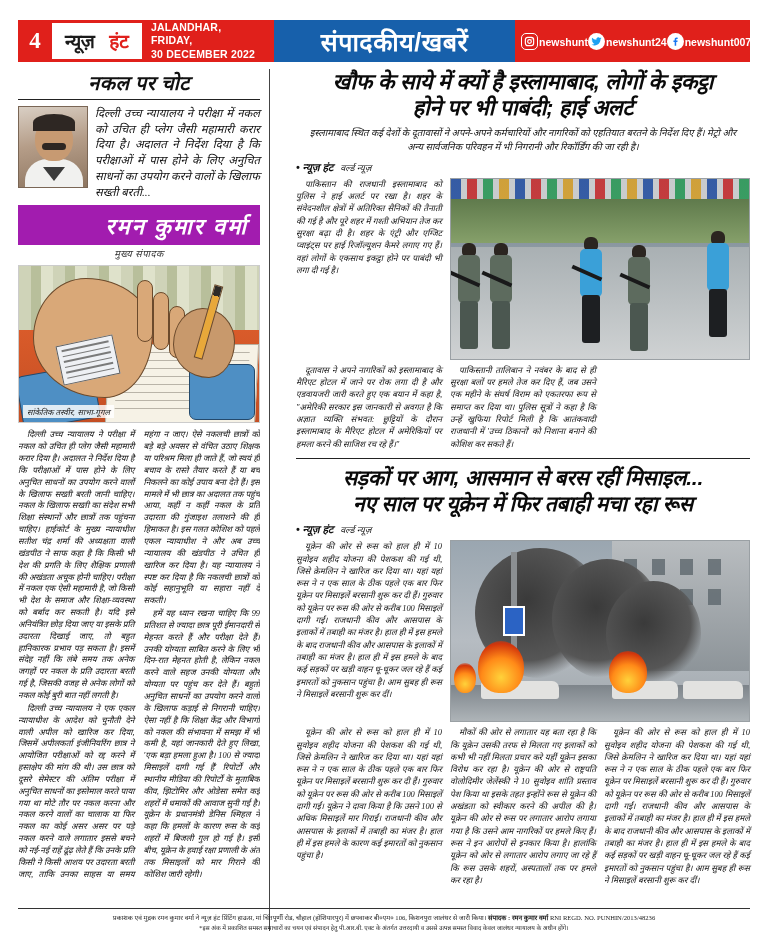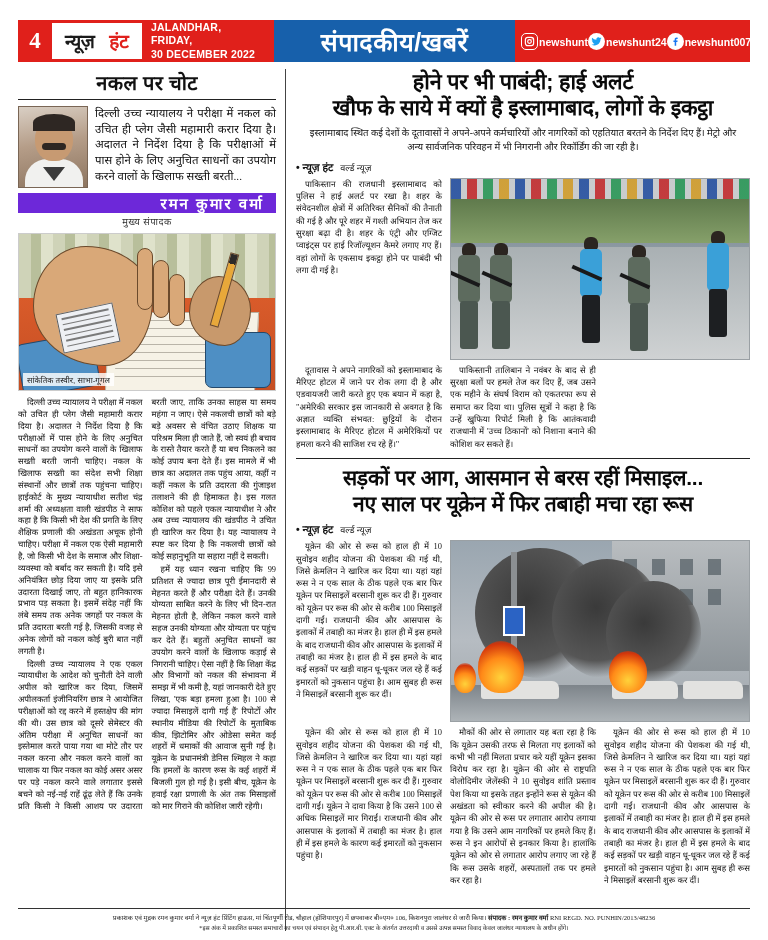--- a/index.html
+++ b/index.html
@@ -118,22 +118,23 @@
     color: #fff;
     font-family: "Liberation Sans", sans-serif;
     font-weight: bold;
     font-size: 10.5px;
     white-space: nowrap;
   }
 
   
   .content {
     display: flex;
-    gap: 0;
+    gap: 16px;
     height: 862px;
+    font-style: italic;
   }
   .col-left {
     width: 272px;
     padding-right: 9px;
     border-right: 1.2px solid #444;
   }
   .col-right {
     flex: 1;
     padding-left: 10px;
   }
@@ -183,30 +184,30 @@
     clip-path: polygon(0 0, 100% 0, 50% 70%);
   }
   .edit-lead {
     font-size: 11.4px;
     line-height: 1.38;
     text-align: justify;
     font-family: "Liberation Serif", serif;
   }
   .edit-namebar {
     margin-top: 5px;
-    background: #6d28d9;
+    background: #a21caf;
     color: #fff;
-    height: 20px;
+    height: 40px;
     display: flex;
     align-items: center;
     justify-content: flex-end;
     padding-right: 12px;
     font-family: "Liberation Sans", sans-serif;
     font-weight: bold;
-    font-size: 15px;
+    font-size: 22px;
     letter-spacing: 2px;
   }
   .edit-desig {
     text-align: center;
     font-size: 9.5px;
     color: #333;
     margin-top: 2px;
     margin-bottom: 5px;
     letter-spacing: 0.5px;
   }
@@ -527,22 +528,22 @@
         <p>दिल्ली उच्च न्यायालय ने परीक्षा में नकल को उचित ही प्लेग जैसी महामारी करार दिया है। अदालत ने निर्देश दिया है कि परीक्षाओं में पास होने के लिए अनुचित साधनों का उपयोग करने वालों के खिलाफ सख्ती बरती जानी चाहिए। नकल के खिलाफ सख्ती का संदेश सभी शिक्षा संस्थानों और छात्रों तक पहुंचना चाहिए। हाईकोर्ट के मुख्य न्यायाधीश सतीश चंद्र शर्मा की अध्यक्षता वाली खंडपीठ ने साफ कहा है कि किसी भी देश की प्रगति के लिए शैक्षिक प्रणाली की अखंडता अचूक होनी चाहिए। परीक्षा में नकल एक ऐसी महामारी है, जो किसी भी देश के समाज और शिक्षा-व्यवस्था को बर्बाद कर सकती है। यदि इसे अनियंत्रित छोड़ दिया जाए या इसके प्रति उदारता दिखाई जाए, तो बहुत हानिकारक प्रभाव पड़ सकता है। इसमें संदेह नहीं कि लंबे समय तक अनेक जगहों पर नकल के प्रति उदारता बरती गई है, जिसकी वजह से अनेक लोगों को नकल कोई बुरी बात नहीं लगती है।</p>
         <p>दिल्ली उच्च न्यायालय ने एक एकल न्यायाधीश के आदेश को चुनौती देने वाली अपील को खारिज कर दिया, जिसमें अपीलकर्ता इंजीनियरिंग छात्र ने आयोजित परीक्षाओं को रद्द करने में हस्तक्षेप की मांग की थी। उस छात्र को दूसरे सेमेस्टर की अंतिम परीक्षा में अनुचित साधनों का इस्तेमाल करते पाया गया था मोटे तौर पर नकल करना और नकल करने वालों का चालाक या फिर नकल का कोई असर असर पर पड़े नकल करने वाले लगातार इससे बचने को नई-नई राहें ढूंढ़ लेते हैं कि उनके प्रति किसी ने किसी आशय पर उदारता बरती जाए, ताकि उनका साहस या समय महंगा न जाए। ऐसे नकलची छात्रों को बड़े बड़े अवसर से वंचित उठाए शिक्षक या परिश्रम मिला ही जाते हैं, जो स्वयं ही बचाव के रास्ते तैयार करते हैं या बच निकलने का कोई उपाय बना देते हैं। इस मामले में भी छात्र का अदालत तक पहुंच आया, कहीं न कहीं नकल के प्रति उदारता की गुंजाइश तलाशने की ही हिमाकत है। इस गलत कोशिश को पहले एकल न्यायाधीश ने और अब उच्च न्यायालय की खंडपीठ ने उचित ही खारिज कर दिया है। यह न्यायालय ने स्पष्ट कर दिया है कि नकलची छात्रों को कोई सहानुभूति या सहारा नहीं दे सकती।</p>
         <p>हमें यह ध्यान रखना चाहिए कि 99 प्रतिशत से ज्यादा छात्र पूरी ईमानदारी से मेहनत करते हैं और परीक्षा देते हैं। उनकी योग्यता साबित करने के लिए भी दिन-रात मेहनत होती है, लेकिन नकल करने वाले सहज उनकी योग्यता और योग्यता पर पहुंच कर देते हैं। बहुतों अनुचित साधनों का उपयोग करने वालों के खिलाफ कड़ाई से निगरानी चाहिए। ऐसा नहीं है कि शिक्षा केंद्र और विभागों को नकल की संभावना में समझ में भी कमी है, यहां जानकारी देते हुए लिखा, 'एक बड़ा हमला हुआ है। 100 से ज्यादा मिसाइलें दागी गई हैं' रिपोर्टों और स्थानीय मीडिया की रिपोर्टों के मुताबिक कीव, झिटोमिर और ओडेसा समेत कई शहरों में धमाकों की आवाज सुनी गई है। यूक्रेन के प्रधानमंत्री डेनिस श्मिहल ने कहा कि हमलों के कारण रूस के कई शहरों में बिजली गुल हो गई है। इसी बीच, यूक्रेन के हवाई रक्षा प्रणाली के अंत तक मिसाइलों को मार गिराने की कोशिश जारी रहेगी।</p>
       </div>
     </div>
 
     <div class="col-right">
 
       <div class="story">
         <div class="headline">
+          <div>खौफ के साये में क्यों है इस्लामाबाद, लोगों के इकट्ठा</div>
           <div>होने पर भी पाबंदी; हाई अलर्ट</div>
-          <div>खौफ के साये में क्यों है इस्लामाबाद, लोगों के इकट्ठा</div>
         </div>
         <div class="standfirst">इस्लामाबाद स्थित कई देशों के दूतावासों ने अपने-अपने कर्मचारियों और नागरिकों को एहतियात बरतने के निर्देश दिए हैं। मेट्रो और अन्य सार्वजनिक परिवहन में भी निगरानी और रिकॉर्डिंग की जा रही है।</div>
 
         <div class="byline">
           <span class="dot">•</span>
           <span>न्यूज़ हंट</span>
           <span class="sub">वर्ल्ड न्यूज़</span>
         </div>
 
         <div class="story-grid">

